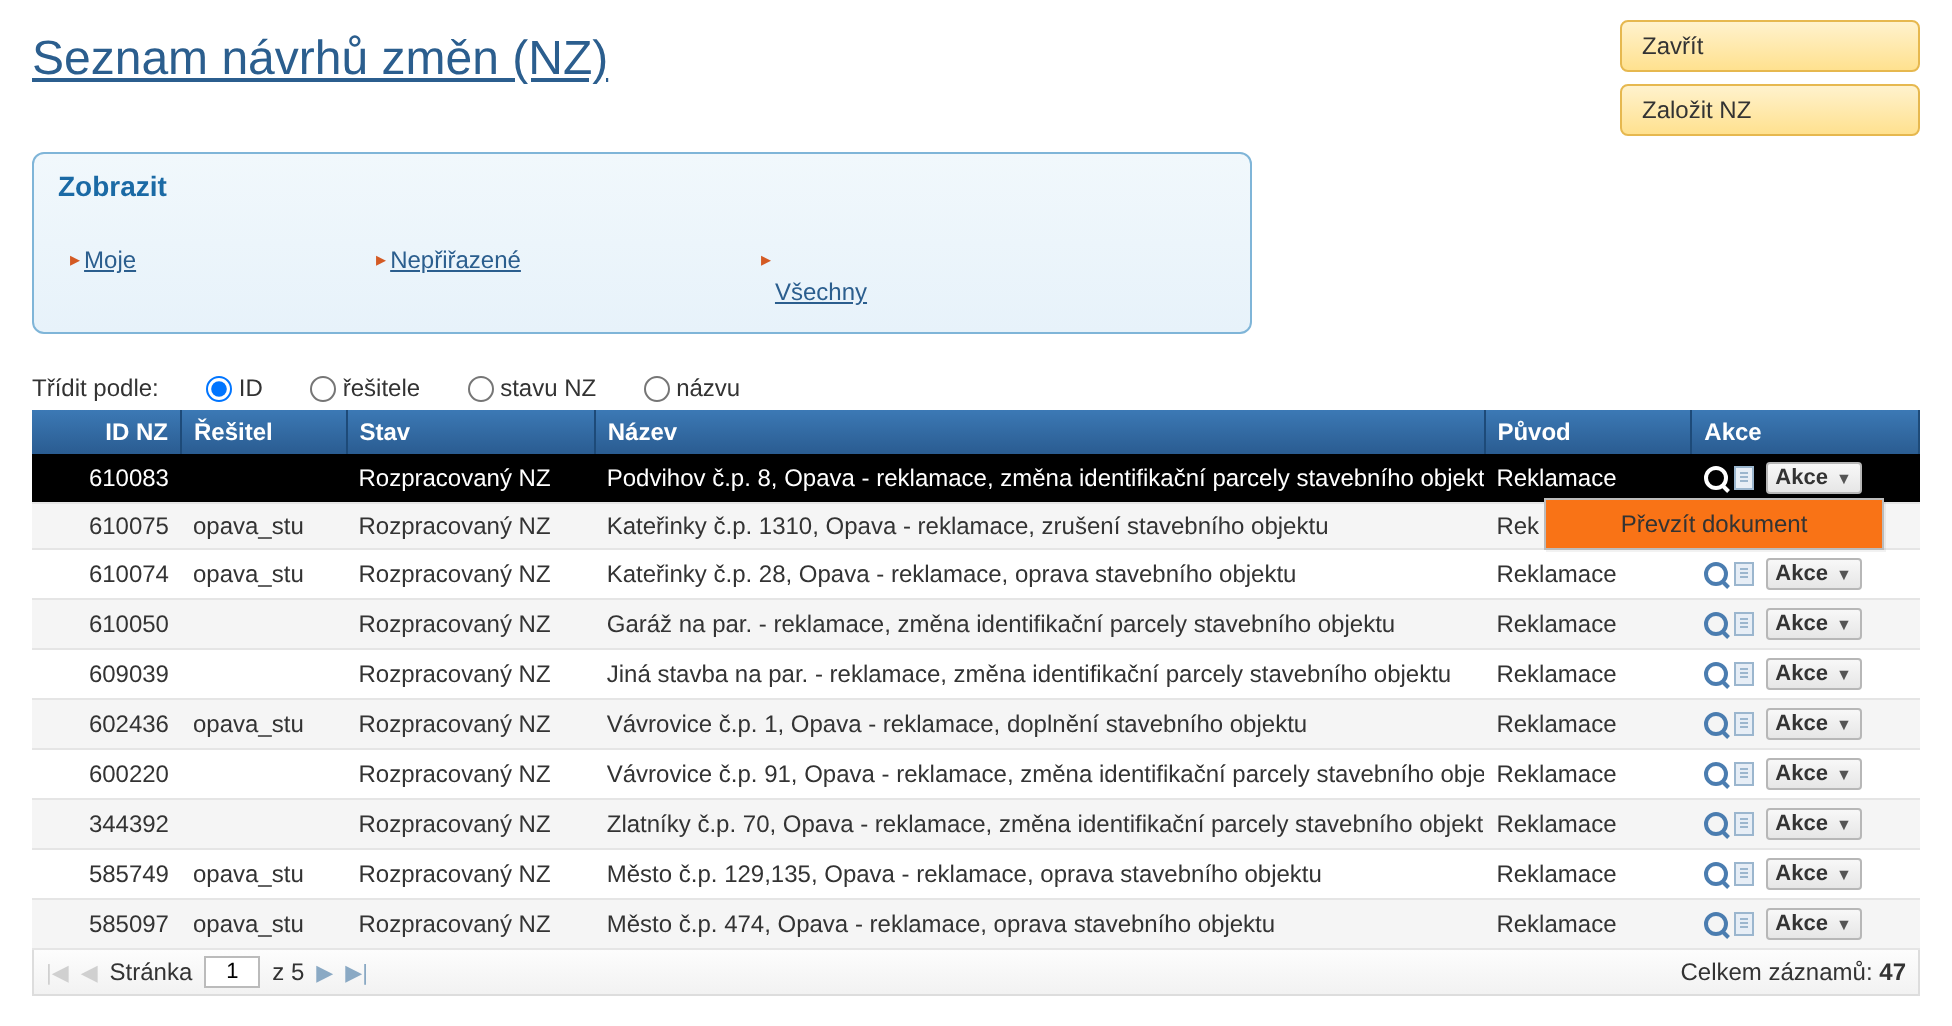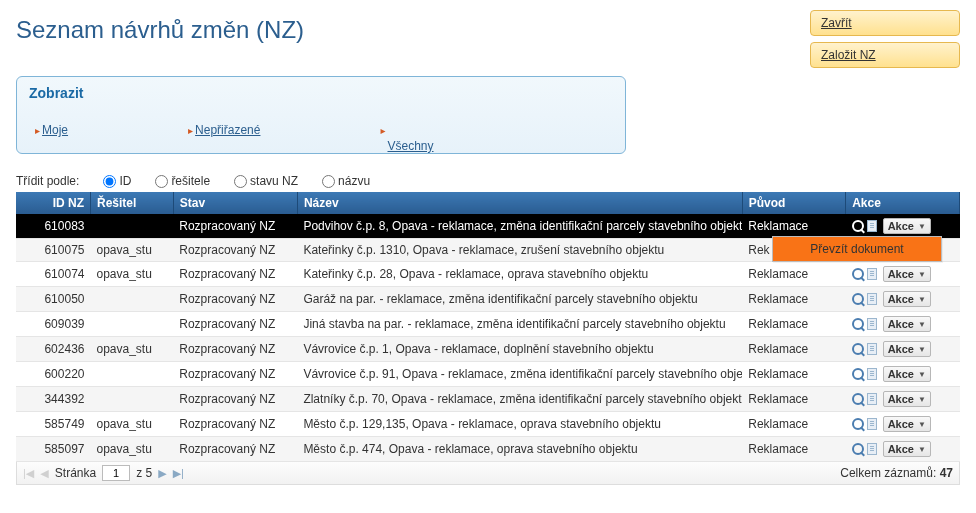--- a/index.html
+++ b/index.html
@@ -1,36 +1,36 @@
 <!DOCTYPE html>
 <html><head>
 <meta charset="utf-8">
 <style>
   * { box-sizing: border-box; margin: 0; padding: 0; }
   body { font-family: Arial, Helvetica, sans-serif; font-size: 12px; color: #333; background: #fff; padding: 10px 16px; width: 976px; }
 
   .top-row { display: flex; justify-content: space-between; align-items: flex-start; margin-bottom: 8px; }
-  .page-title { font-size: 24px; color: #2b5e8e; font-weight: normal; margin: 6px 0 12px 0; }
-  .action-buttons { display: flex; flex-direction: column; gap: 6px; width: 150px; text-decoration: underline; }
+  .page-title { font-size: 24px; color: #2b5e8e; font-weight: normal; margin: 6px 0 12px 0; text-decoration: underline; }
+  .action-buttons { display: flex; flex-direction: column; gap: 6px; width: 150px; }
   .action-btn {
     background: linear-gradient(#fff2cd, #ffe18f);
     border: 1px solid #e6b84f;
     border-radius: 4px;
     padding: 5px 10px;
     font-size: 12px;
     text-align: left;
     cursor: pointer;
     color: #333;
   }
 
   .filter-box {
     border: 1px solid #7fb5d8;
     border-radius: 6px;
     background: linear-gradient(#f1f8fc, #e7f2fa);
-    padding: 8px 12px 0 12px;
+    padding: 8px 12px 13px 12px;
     width: 610px;
     margin-bottom: 20px;
   }
   .filter-title { color: #1b6aa5; font-size: 14px; font-weight: bold; margin-bottom: 6px; }
   .filter-links { display: flex; gap: 120px; padding-left: 6px; }
   .filter-link-wrap { display: inline-flex; align-items: center; gap: 2px; color: #c44; cursor: pointer; }
   .caret { color: #d45a24; font-size: 10px; }
   .filter-link { color: #2b5e8e; text-decoration: underline; font-size: 12px; }
   .filter-link.active { font-weight: normal; margin-top: 32px; }
 

